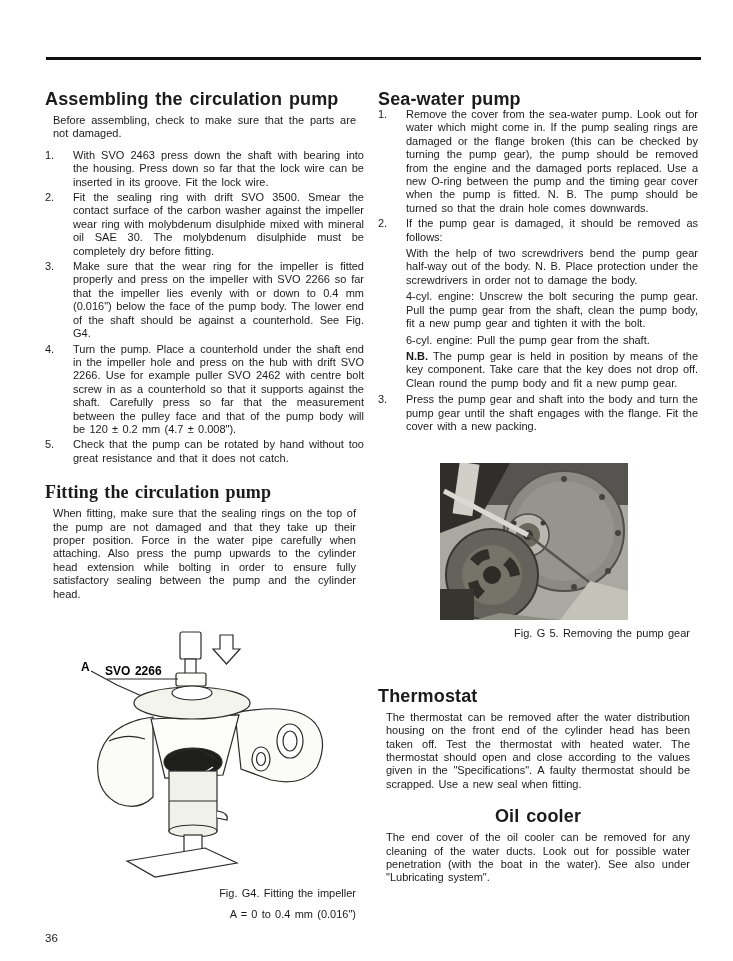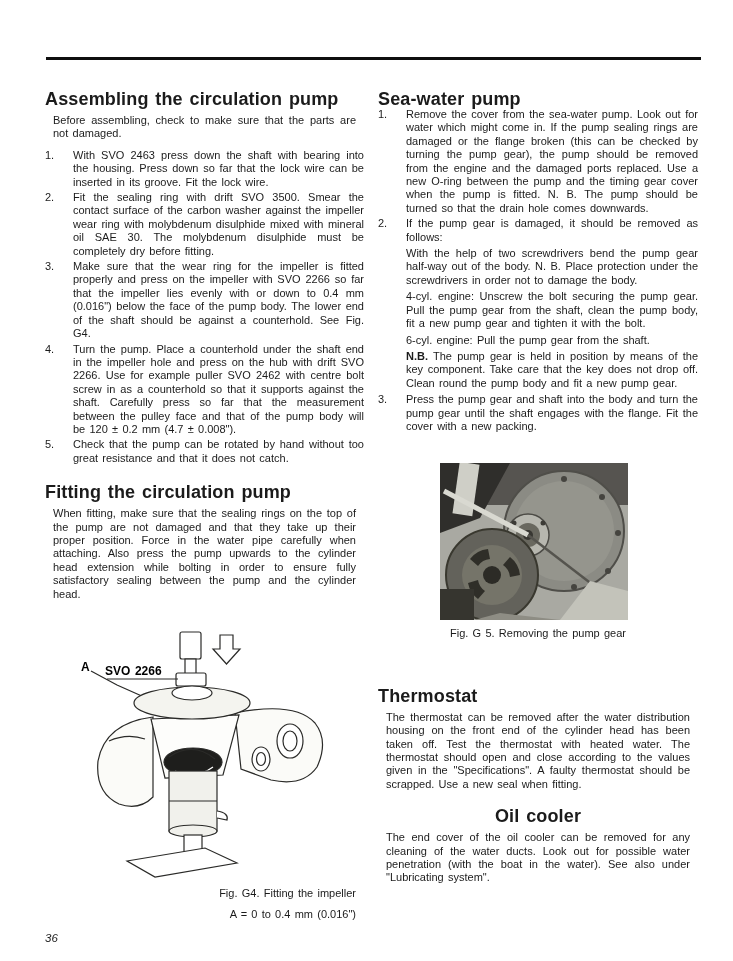--- a/index.html
+++ b/index.html
@@ -5,36 +5,36 @@
   html,body{margin:0;padding:0;background:#e8e8e8;}
   .page{
     position:relative;width:733px;height:961px;background:#ffffff;
     font-family:"Liberation Sans", sans-serif;color:#1b1b1b;overflow:hidden;
   }
   .rule-top{position:absolute;left:46px;top:57px;width:655px;height:3px;background:#0f0f0f;}
   .col{position:absolute;top:92px;font-size:11px;line-height:13.4px;word-spacing:1.2px;}
   .col-left{left:45px;width:319px;}
   .col-right{left:378px;width:320px;}
   h3{font-size:18px;line-height:14px;font-weight:700;margin:0 0 2px 0;word-spacing:1.6px;letter-spacing:.15px;}
-  .gap-top{margin-top:20px;}
+  .gap-top{margin-top:20px;font-family:Liberation Serif, serif;}
   p{margin:8px;text-align:justify;}
   .li{display:flex;margin:2px 0 1px 0;}
   .li .num{flex:0 0 28px;}
   .li .tx{flex:1;text-align:justify;}
   .sub{margin:3px 0 3px 28px;text-align:justify;}
   .fig-g4{margin-top:28px;margin-left:12px;width:302px;}
   .fig-g4 svg{display:block;}
   .cap{margin-top:8px;text-align:right;word-spacing:1.2px;}
   .cap-line2{margin-top:6px;}
   .fig-g5{margin-top:30px;margin-left:62px;width:188px;}
   .fig-g5 svg{display:block;}
-  .cap-center{margin-top:7px;text-align:center;white-space:nowrap;}
+  .cap-center{margin-top:7px;text-align:right;white-space:nowrap;}
   .thermo-head{margin-top:48px;}
   .oil-head{margin-top:18px;text-align:center;}
-  .page-num{position:absolute;left:45px;top:932px;font-size:11.5px;font-style:italic;}
+  .page-num{position:absolute;left:45px;top:932px;font-size:11.5px;}
   svg text{font-family:"Liberation Sans",sans-serif;}
 </style>
 </head>
 <body>
 
 <div class="page">
   <div class="rule-top"></div>
 
   <div class="col col-left">
     <h3>Assembling the circulation pump</h3>

